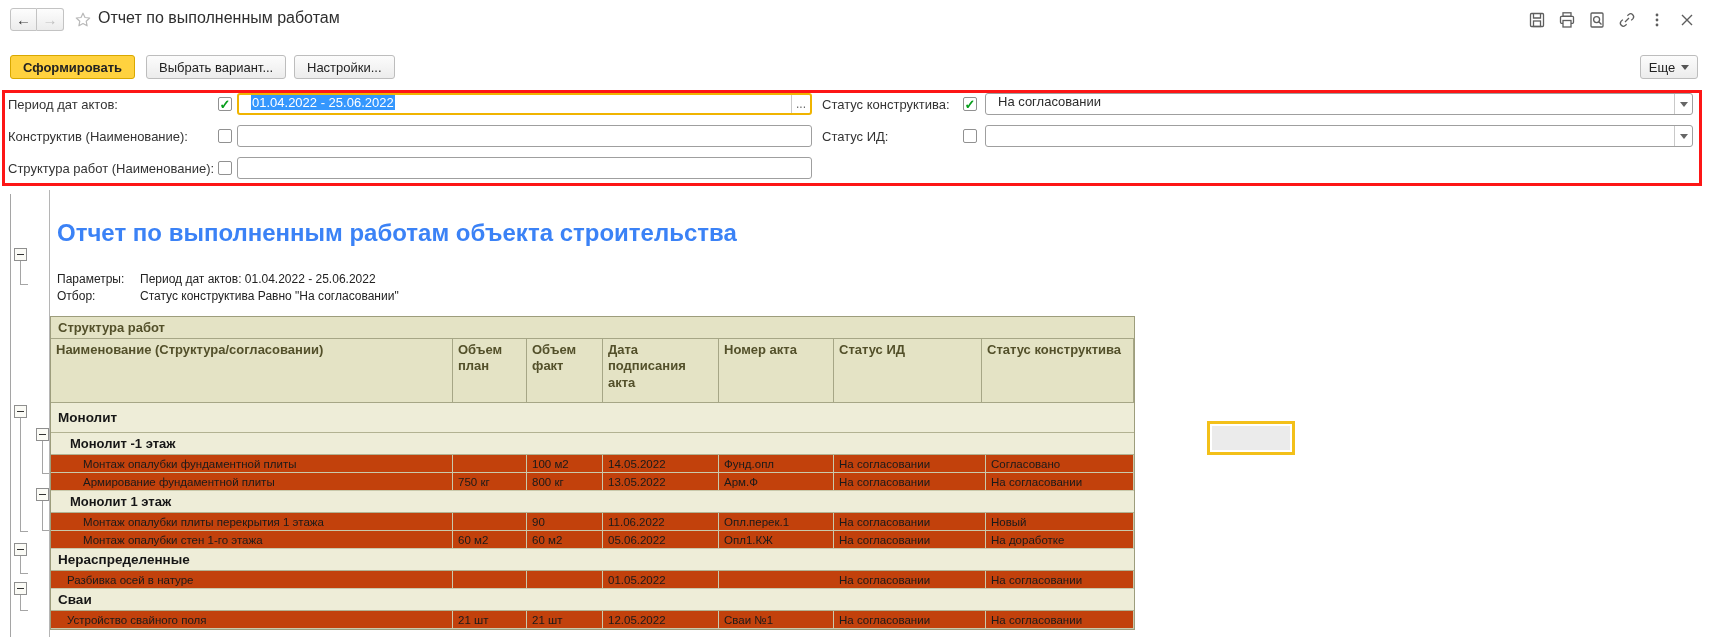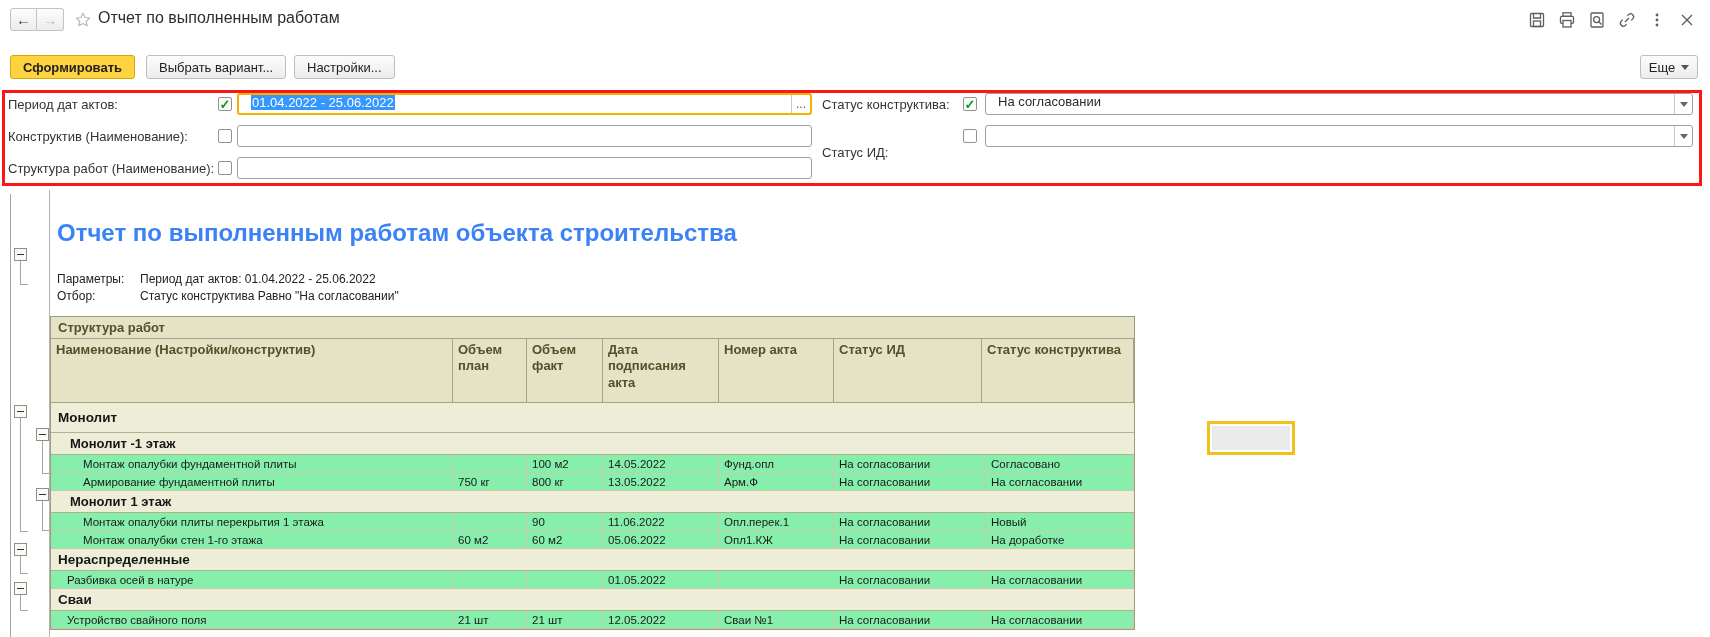--- a/index.html
+++ b/index.html
@@ -49,21 +49,21 @@
   .param-value{font-size:12px;color:#222;white-space:nowrap;}
   .rtable{left:50px;top:316px;width:1083px;box-sizing:content-box;border:1px solid #9d9d7c;background:#fbfaf2;}
   .trow{box-sizing:border-box;display:flex;border-bottom:1px solid #c9c9ac;overflow:hidden;}
   .tsection{background:#e4e3c5;border-bottom:1px solid #a6a686;font-weight:bold;font-size:13px;color:#53502a;align-items:center;padding-left:7px;}
   .thead{background:#e4e3c5;border-bottom:1px solid #a6a686;}
   .tcell{box-sizing:border-box;border-right:1px solid #c9c9ac;overflow:hidden;}
   .thead .tcell{border-right:1px solid #a6a686;font-weight:bold;font-size:13px;color:#53502a;padding:3px 5px;line-height:1.25;}
   .tgroup{background:#eeedd8;border-bottom:1px solid #b2b292;font-weight:bold;color:#161616;align-items:center;}
   .tgroup.lvl1{padding-left:7px;font-size:13.5px;}
   .tgroup.lvl2{padding-left:19px;font-size:13px;}
-  .tdata{background:#86efac;}
+  .tdata{background:#c2410c;}
   .tdata .tcell{font-size:11.5px;color:#1a1a1a;padding:2px 5px;white-space:nowrap;display:flex;align-items:center;}
   .tdata .tcell.name.lvl2{padding-left:16px;}
   .tdata .tcell.name.lvl3{padding-left:32px;}
   .cellcursor{left:1207px;top:421px;width:88px;height:34px;box-sizing:border-box;border:3px solid #f3c019;background:#ebebeb;box-shadow:inset 0 0 0 2px #fff;cursor:pointer;}
   svg{display:block;}
 </style>
 </head>
 <body>
 
 <div class="abs navgroup">
@@ -154,21 +154,21 @@
   <span class="drop">
       <i class="tri"></i>
     </span>
 </div>
 
 <span class="abs flabel" style="left:8px;top:126px;">Конструктив (Наименование):</span>
 <span class="abs cb" style="left:218px;top:129px;"></span>
 <div class="abs finput" style="left:237px;top:125px;width:575px;">
   <span class="ftext"></span>
 </div>
-<span class="abs flabel" style="left:822px;top:142px;">Статус ИД:</span>
+<span class="abs flabel" style="left:822px;top:126px;">Статус ИД:</span>
 <span class="abs cb" style="left:963px;top:129px;"></span>
 <div class="abs finput" style="left:985px;top:125px;width:708px;">
   <span class="ftext"></span>
   <span class="drop">
       <i class="tri"></i>
     </span>
 </div>
 
 <span class="abs flabel" style="left:8px;top:158px;">Структура работ (Наименование):</span>
 <span class="abs cb" style="left:218px;top:161px;"></span>
@@ -217,21 +217,21 @@
 
 <div class="abs rtitle">Отчет по выполненным работам объекта строительства</div>
 <span class="abs param-label" style="left:57px;top:272px;">Параметры:</span>
 <span class="abs param-value" style="left:140px;top:272px;">Период дат актов: 01.04.2022 - 25.06.2022</span>
 <span class="abs param-label" style="left:57px;top:289px;">Отбор:</span>
 <span class="abs param-value" style="left:140px;top:289px;">Статус конструктива Равно "На согласовании"</span>
 
 <div class="abs rtable" id="rtable">
     <div class="trow tsection" style="height: 22px;">Структура работ</div>
     <div class="trow thead" style="height: 64px;">
-      <div class="tcell" style="width: 402px;">Наименование (Настройки/конструктив)</div>
+      <div class="tcell" style="width: 402px;">Наименование (Структура/согласовании)</div>
       <div class="tcell" style="width: 74px;">Объем план</div>
       <div class="tcell" style="width: 76px;">Объем факт</div>
       <div class="tcell" style="width: 116px;">Дата подписания акта</div>
       <div class="tcell" style="width: 115px;">Номер акта</div>
       <div class="tcell" style="width: 148px;">Статус ИД</div>
       <div class="tcell" style="width: 152px;">Статус конструктива</div>
     </div>
     <div class="trow tgroup lvl1" style="height: 30px;">Монолит</div>
     <div class="trow tgroup lvl2" style="height: 22px;">Монолит -1 этаж</div>
     <div class="trow tdata" style="height: 18px;">

